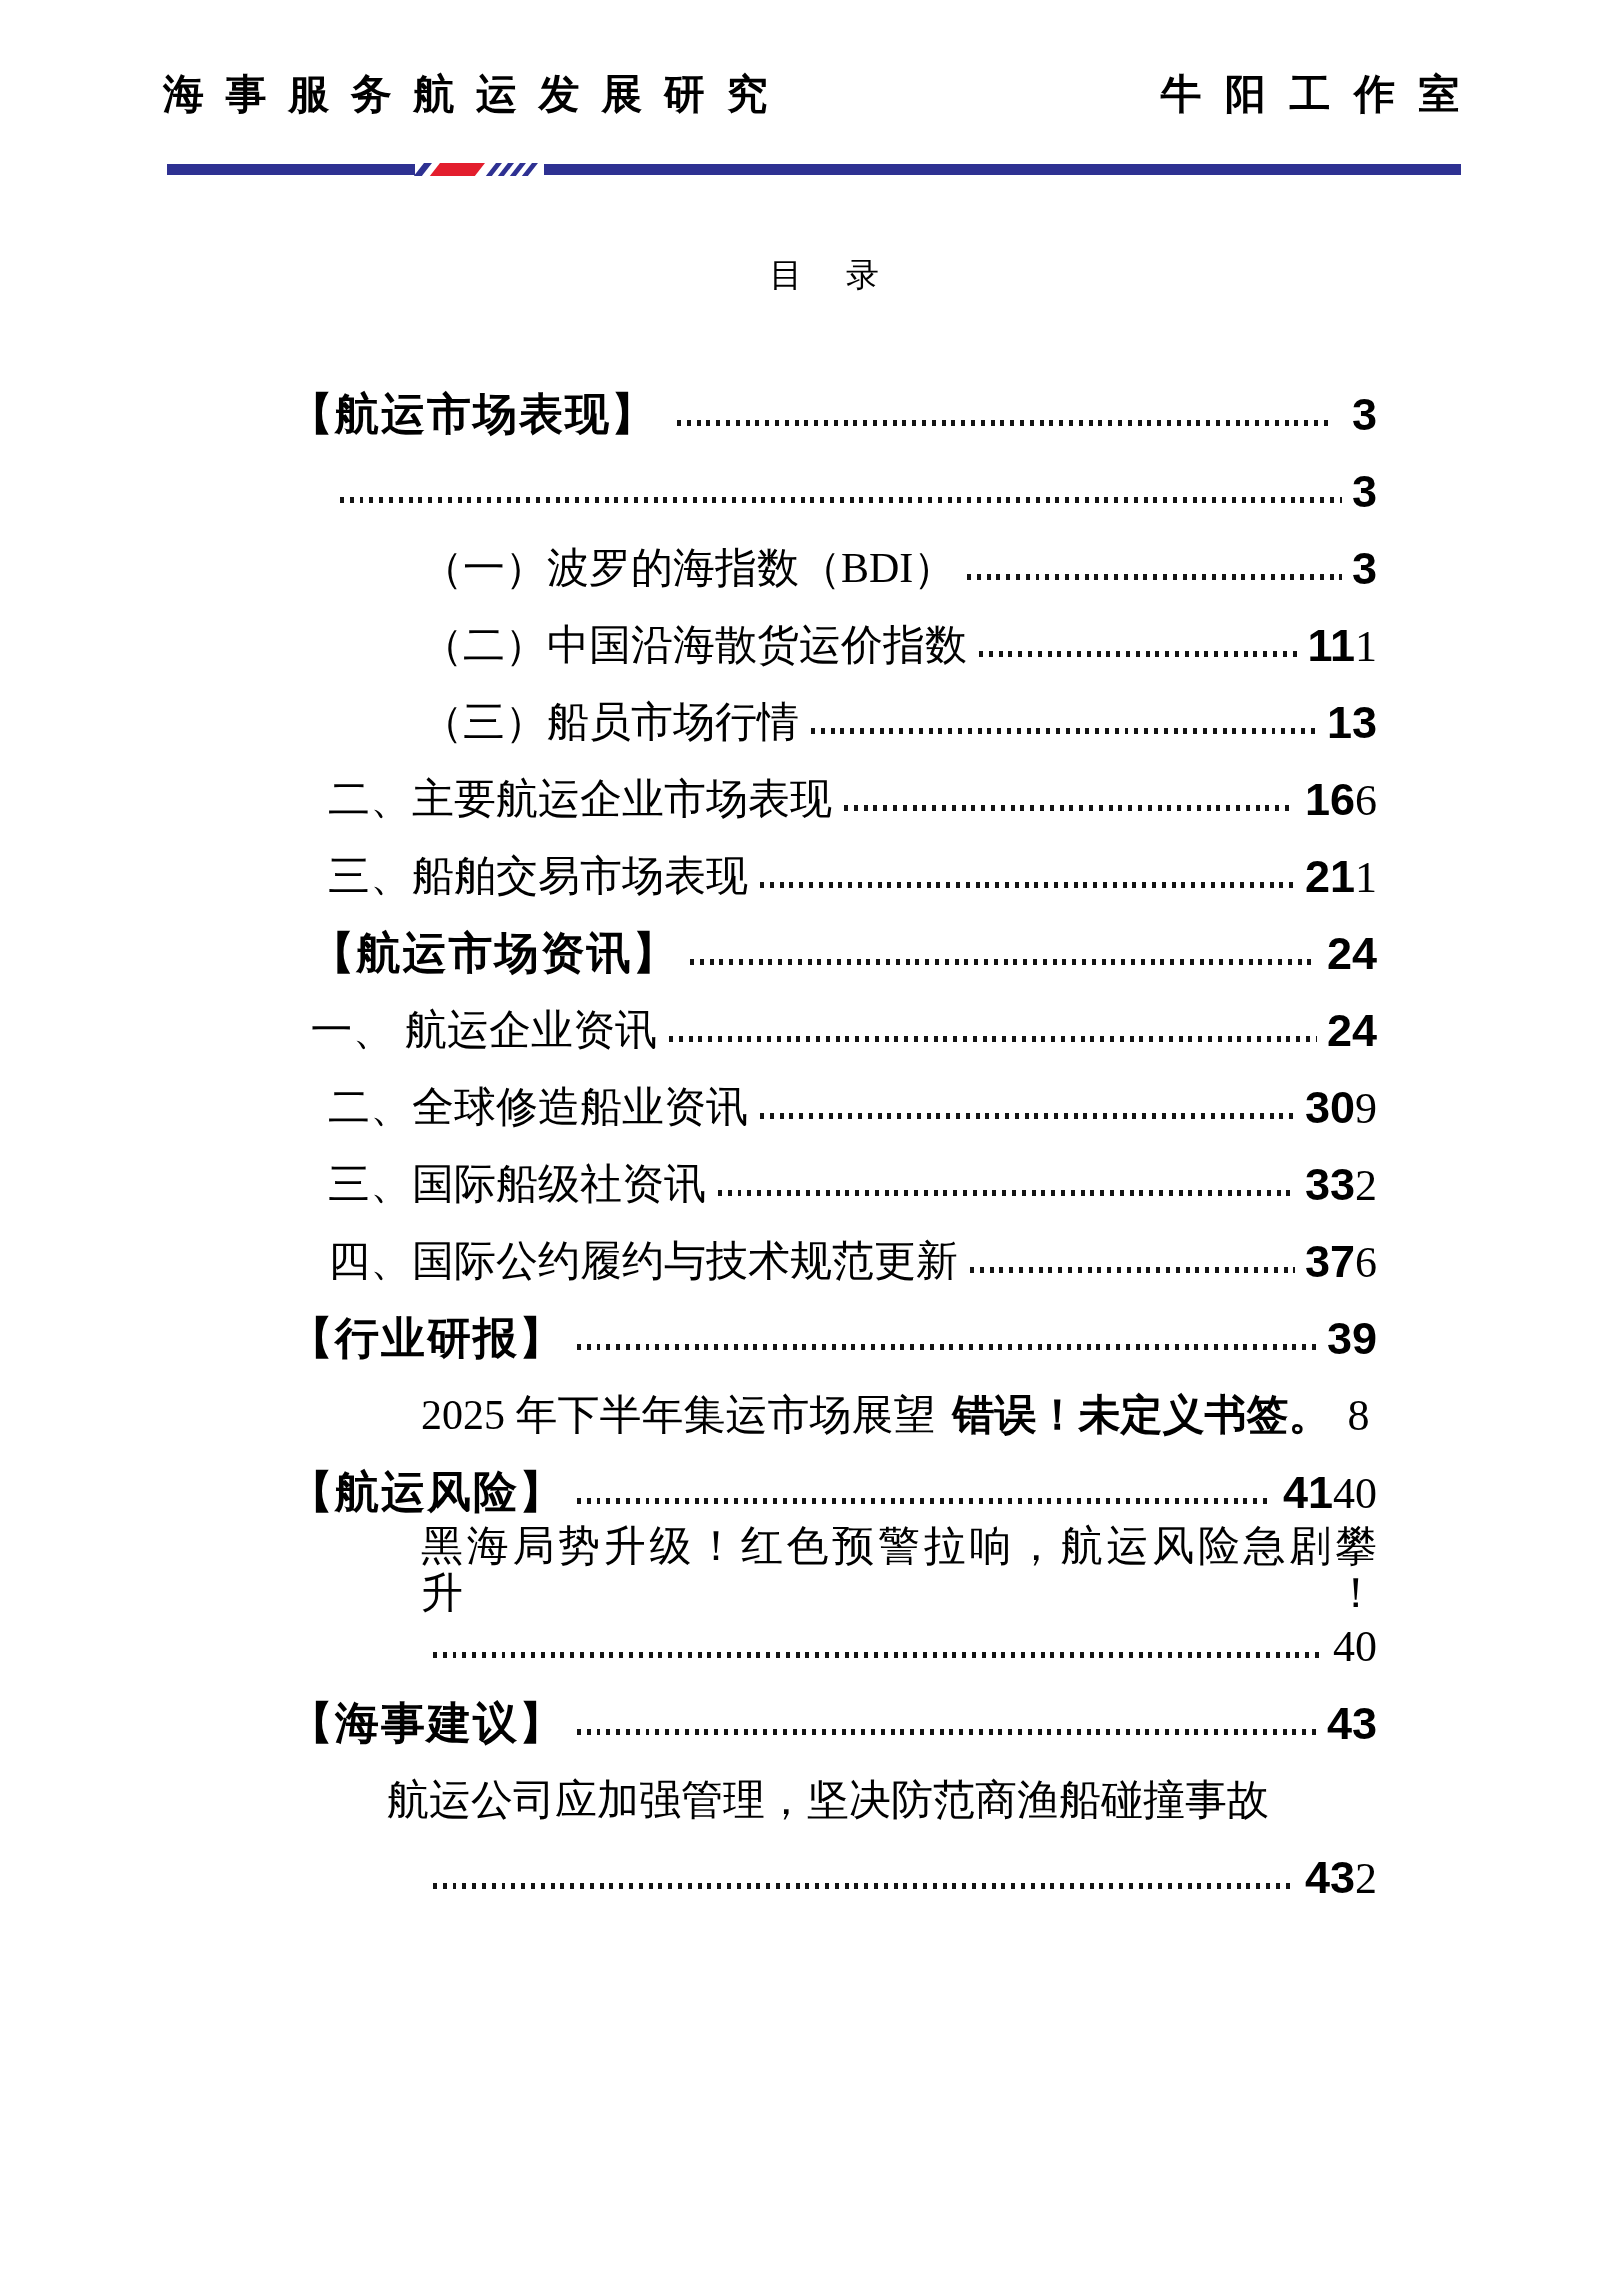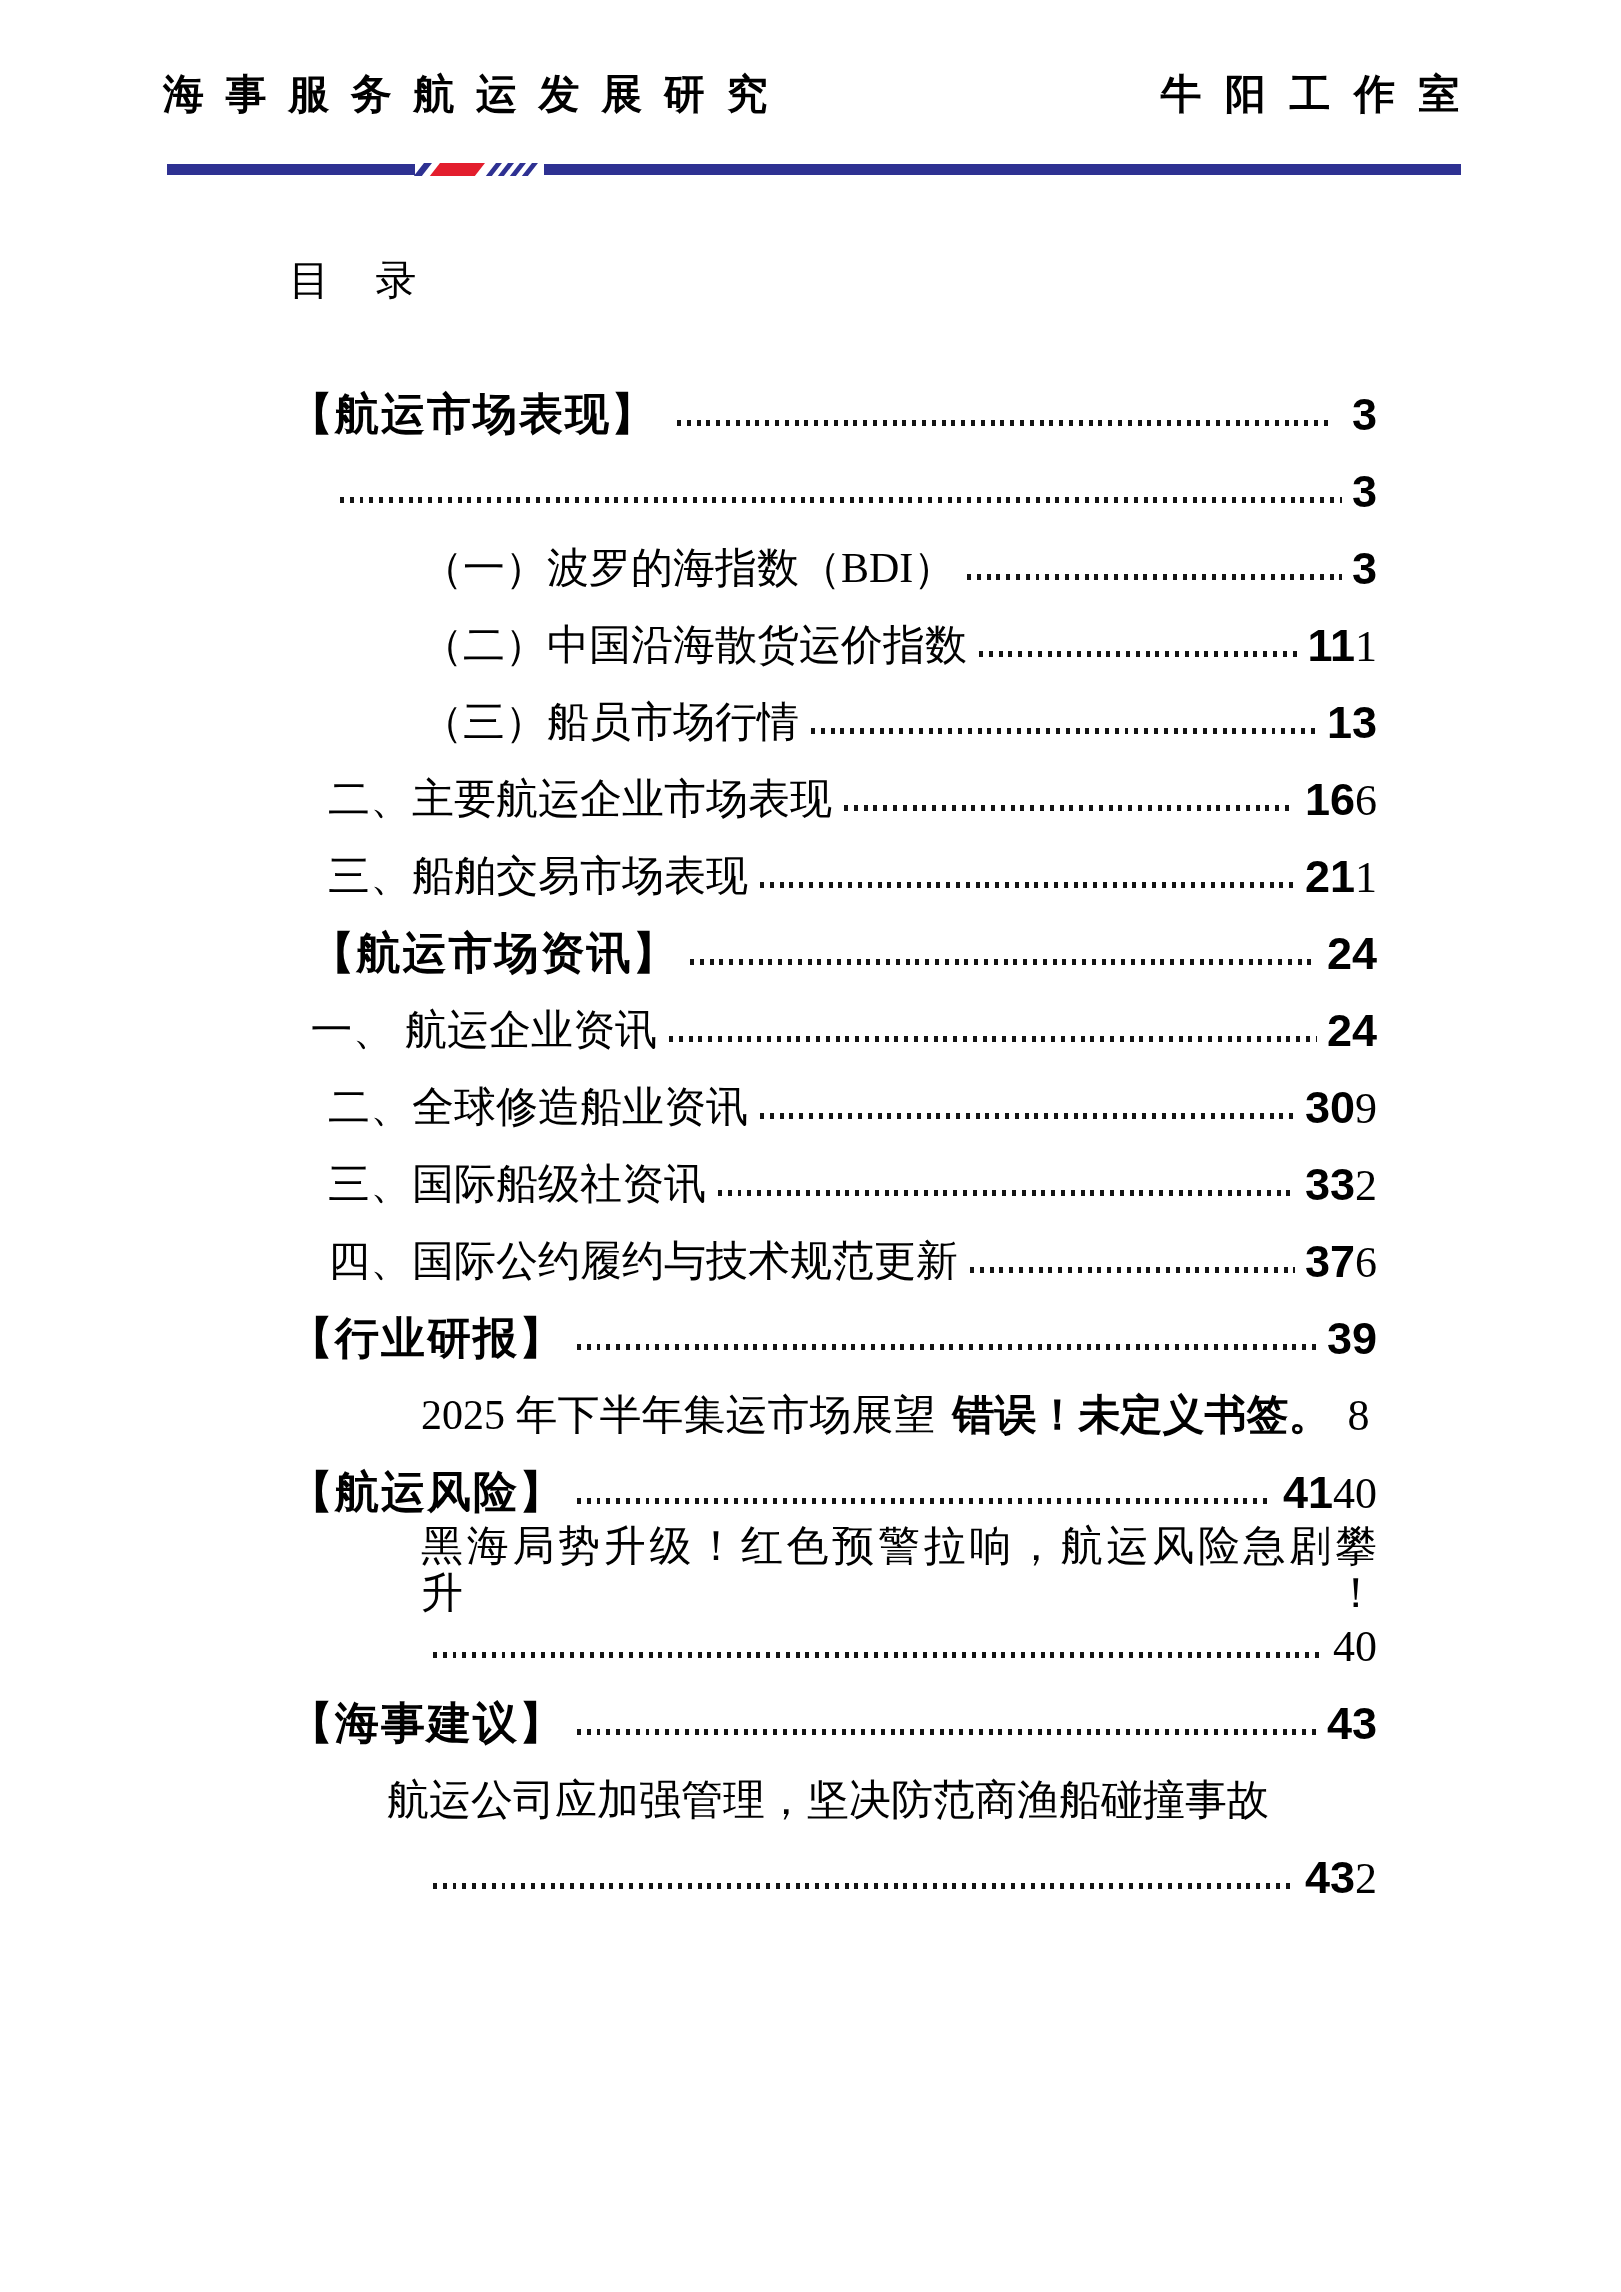--- a/index.html
+++ b/index.html
@@ -33,21 +33,21 @@
   .rule-deco span{position:absolute;top:-1px;bottom:-1px;transform:skewX(-38deg);}
   .deco-sliver{left:3.9px;width:7.8px;background:var(--rule);}
   .deco-red{left:19.6px;width:45px;background:var(--red);}
   .deco-s1{left:76px;width:5.9px;background:var(--rule);}
   .deco-s2{left:88px;width:5.9px;background:var(--rule);}
   .deco-s3{left:100px;width:5.9px;background:var(--rule);}
   .deco-s4{left:112px;width:5.9px;background:var(--rule);}
   
   .doc-title{
     position:absolute;left:289px;top:253px;width:1088px;
-    text-align:left;font-size:41px;letter-spacing:17.6px;
+    text-align:center;font-size:33px;letter-spacing:17.6px;
     font-family:"Liberation Serif", serif;
   }
   
   #toc{position:absolute;left:289px;top:376px;width:1088px;}
   .row{height:77px;display:flex;align-items:center;}
   .row .label{font-size:42px;white-space:pre;line-height:1.1;}
   .row.bold .label{
     font-family:"Liberation Sans", sans-serif;font-weight:700;
     font-size:44px;letter-spacing:2px;
   }

